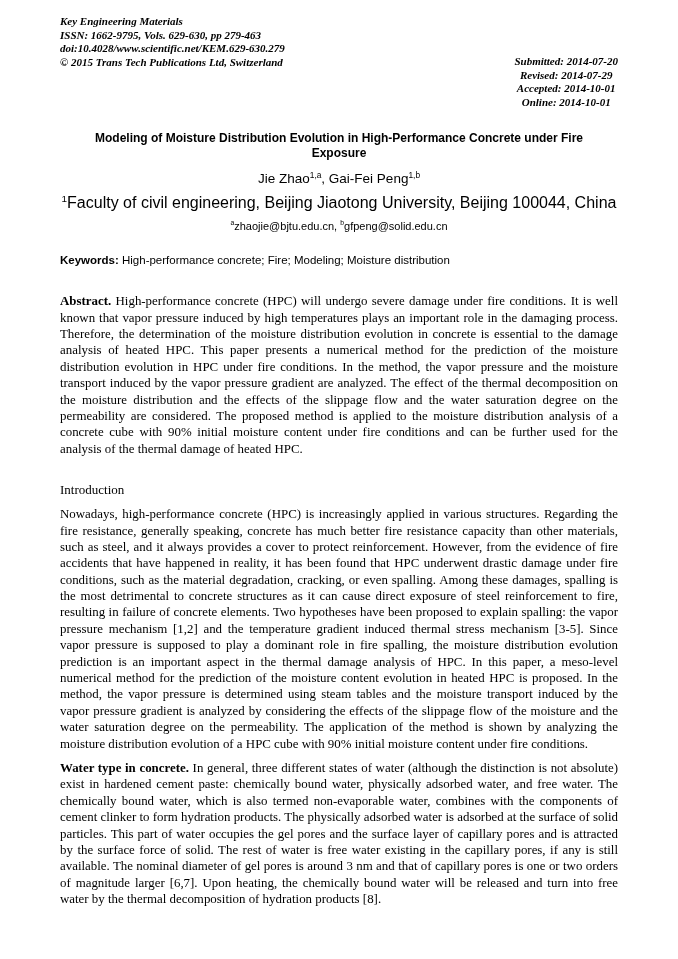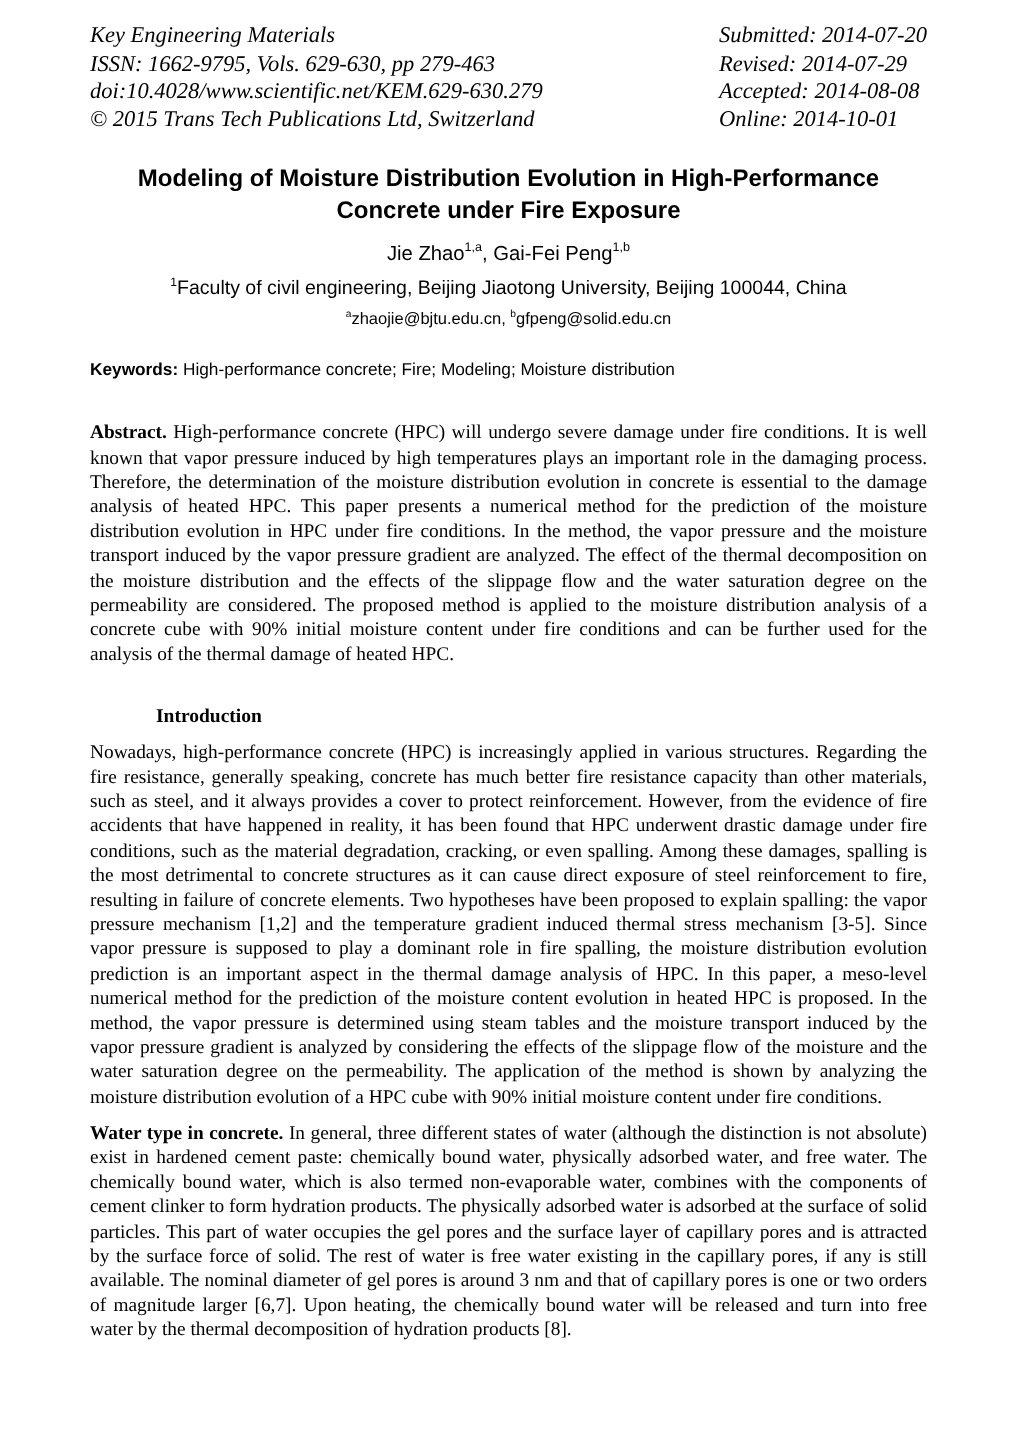--- a/index.html
+++ b/index.html
@@ -10,43 +10,44 @@
     overflow: hidden;
     color: #000;
     font-family: "Liberation Serif", serif;
   }
   .page { padding: 15px 60px 0 60px; }
 
   .masthead {
     display: flex;
     justify-content: space-between;
     font-style: italic;
-    font-size: 15px;
+    font-size: 11px;
     line-height: 1.24;
     font-family: "Liberation Serif", serif;
+    font-weight: bold;
   }
-  .mast-right { text-align: left; }
+  .mast-right { text-align: center; margin-top: 40px; }
 
   .title {
     font-family: "Liberation Sans", sans-serif;
     font-weight: bold;
-    font-size: 16px;
+    font-size: 12px;
     line-height: 1.28;
     text-align: center;
     margin: 21px 18px 0 18px;
   }
   .authors {
     font-family: "Liberation Sans", sans-serif;
     font-size: 13.5px;
     text-align: center;
     margin-top: 10px;
   }
   .affiliation {
     font-family: "Liberation Sans", sans-serif;
-    font-size: 13px;
+    font-size: 16px;
     text-align: center;
     margin-top: 8px;
   }
   .emails {
     font-family: "Liberation Sans", sans-serif;
     font-size: 11px;
     text-align: center;
     margin-top: 8px;
   }
   sup { font-size: 0.62em; vertical-align: super; line-height: 0; }
@@ -62,42 +63,41 @@
     font-size: 12.9px;
     line-height: 1.27;
     text-align: justify;
   }
   .abstract { margin-top: 27px; }
   .bold-lead { font-weight: bold; }
 
   .section-heading {
     font-family: "Liberation Serif", serif;
     font-size: 13px;
-    font-weight: bold;
+    font-weight: normal;
     margin-top: 25px;
-    margin-left: 44px;
   }
   .section-body { margin-top: 8px; }
 </style>
 </head>
 <body>
 
 <div class="page">
 
   <header class="masthead">
     <div class="mast-left">
       <div>Key Engineering Materials</div>
       <div>ISSN: 1662-9795, Vols. 629-630, pp 279-463</div>
       <div>doi:10.4028/www.scientific.net/KEM.629-630.279</div>
       <div>© 2015 Trans Tech Publications Ltd, Switzerland</div>
     </div>
     <div class="mast-right">
       <div>Submitted: 2014-07-20</div>
       <div>Revised: 2014-07-29</div>
-      <div>Accepted: 2014-08-08</div>
+      <div>Accepted: 2014-10-01</div>
       <div>Online: 2014-10-01</div>
     </div>
   </header>
 
   <h1 class="title">Modeling of Moisture Distribution Evolution in High-Performance Concrete under Fire Exposure</h1>
 
   <div class="authors">
     <span>Jie Zhao</span><sup>1,a</sup><span>, Gai-Fei Peng</span><sup>1,b</sup>
   </div>
 

